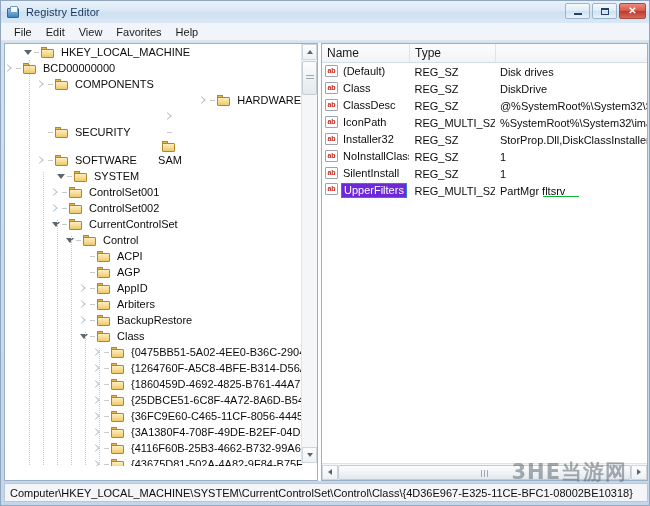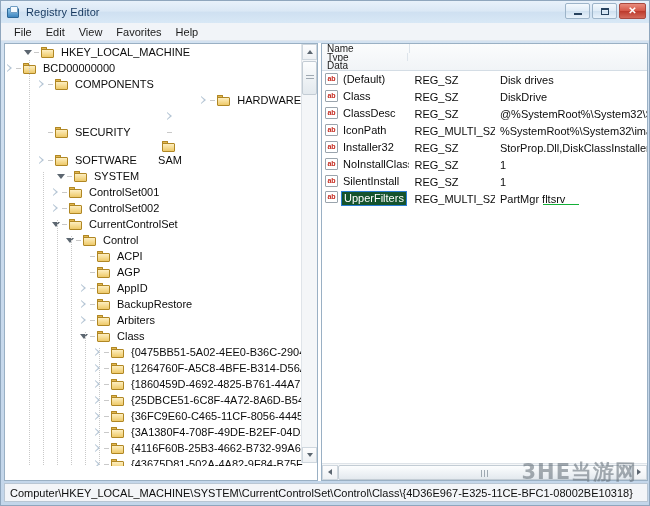--- a/index.html
+++ b/index.html
@@ -225,26 +225,25 @@
     position: relative;
     width: 327px;
     height: 100%;
     margin-left: 3px;
     border: 1px solid #9ab0c4;
     background: #ffffff;
     overflow: hidden;
   }
   #val-header {
     display: flex;
-    height: 27px;
+    height: 19px;
     background: linear-gradient(to bottom, #fbfcfd 0%, #f1f4f7 100%);
     border-bottom: 1px solid #d4dde5;
-    font-size: 10px;
+    font-size: 12px;
     color: #1a1a1a;
-    flex-direction: column;
   }
   #val-header .hcell {
     display: flex;
     align-items: center;
     padding-left: 5px;
     border-right: 1px solid #dde4eb;
     overflow: hidden;
     white-space: nowrap;
   }
   .col-name { width: 88px; }
@@ -279,21 +278,21 @@
     font-size: 7px;
     line-height: 10px;
     text-align: center;
     color: #c4281d;
     font-weight: bold;
     font-family: "Liberation Sans", sans-serif;
     overflow: hidden;
   }
   .vrow .nametext { padding: 0 2px; line-height: 13px; }
   .vrow.selected .nametext {
-    background: #14532d;
+    background: #6d28d9;
     color: #ffffff;
     border: 1px solid #2b7fd4;
     padding: 0 2px;
   }
   .underline-green {
     position: absolute;
     left: 48px;
     bottom: -2px;
     width: 36px;
     height: 3px;
@@ -399,21 +398,21 @@
     padding-left: 5px;
     font-size: 11px;
     color: #0e0e0e;
     white-space: nowrap;
     overflow: hidden;
   }
 
   
   #watermark {
     position: absolute;
-    right: 12px;
+    right: 22px;
     bottom: 22px;
     font-size: 21px;
     font-weight: bold;
     color: rgba(95,105,115,0.55);
     letter-spacing: 1px;
     font-family: "DejaVu Sans", sans-serif;
     pointer-events: none;
     line-height: 22px;
   }
 </style>
@@ -623,33 +622,33 @@
           <div class="tnode collapsed" style="padding-left: 74px;">
             <span class="twist">
               <span class="arrow-out"></span>
               <span class="arrow-in"></span>
             </span>
             <span class="dash"></span>
             <span class="folder">
               <span class="tab"></span>
               <span class="body"></span>
             </span>
+            <span class="label">Arbiters</span>
+          </div>
+          <div class="tnode collapsed" style="padding-left: 74px;">
+            <span class="twist">
+              <span class="arrow-out"></span>
+              <span class="arrow-in"></span>
+            </span>
+            <span class="dash"></span>
+            <span class="folder">
+              <span class="tab"></span>
+              <span class="body"></span>
+            </span>
             <span class="label">BackupRestore</span>
-          </div>
-          <div class="tnode collapsed" style="padding-left: 74px;">
-            <span class="twist">
-              <span class="arrow-out"></span>
-              <span class="arrow-in"></span>
-            </span>
-            <span class="dash"></span>
-            <span class="folder">
-              <span class="tab"></span>
-              <span class="body"></span>
-            </span>
-            <span class="label">Arbiters</span>
           </div>
           <div class="tnode expanded" style="padding-left: 74px;">
             <span class="twist">
               <span class="arrow-down"></span>
             </span>
             <span class="dash"></span>
             <span class="folder">
               <span class="tab"></span>
               <span class="body"></span>
             </span>
@@ -782,21 +781,20 @@
             <div class="arrow-down-sm"></div>
           </div>
       </div>
 
     </div>
 
     <div id="val-pane">
       <div id="val-header">
         <div class="hcell col-name">Name</div>
         <div class="hcell col-type">Type</div>
-        <div class="hcell col-data">Data</div>
       </div>
       <div id="val-rows">
           <div class="vrow">
             <div class="c-name">
               <span class="abicon">ab</span>
               <span class="nametext">(Default)</span>
             </div>
             <div class="c-type">REG_SZ</div>
             <div class="c-data"><span>Disk drives</span></div>
           </div>

